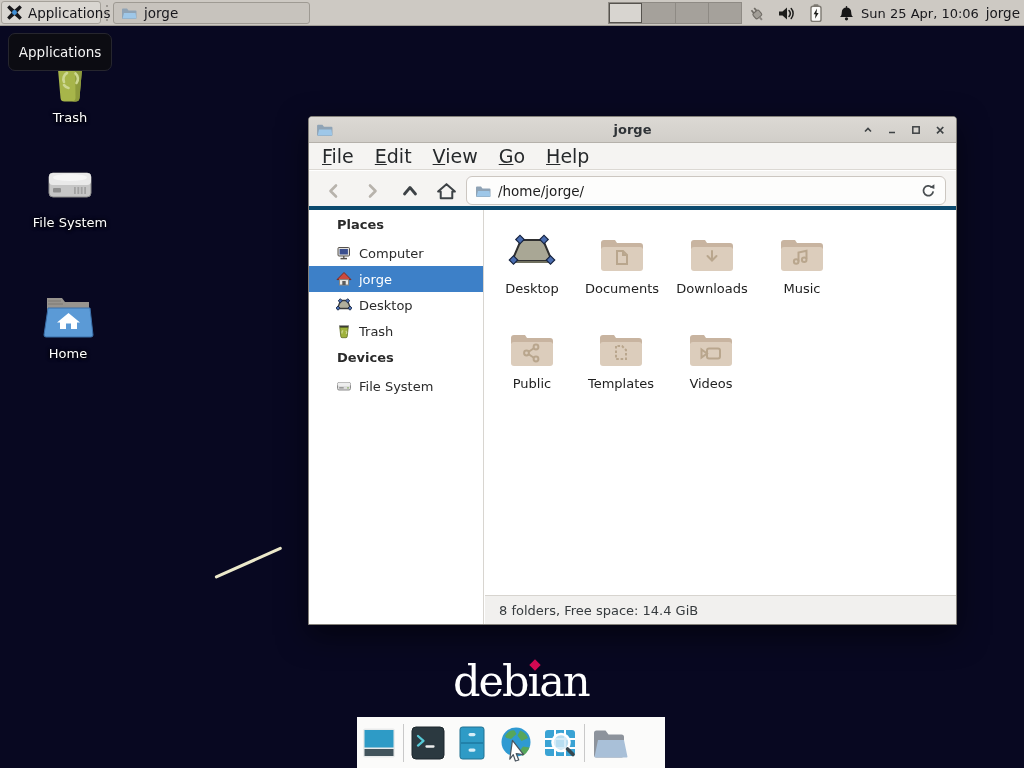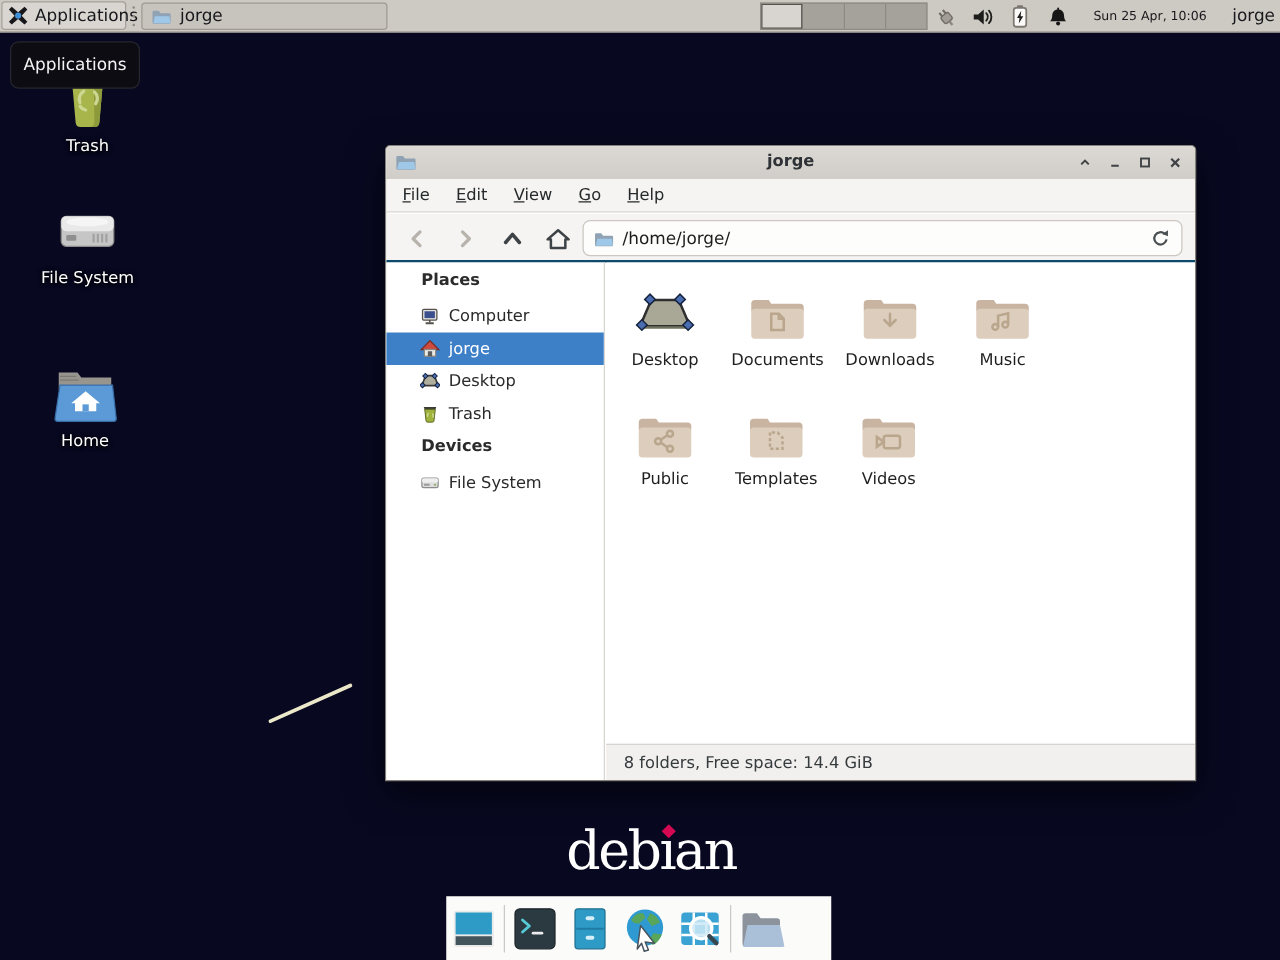--- a/index.html
+++ b/index.html
@@ -40,21 +40,21 @@
     background:#a5a19b; border:1px solid #8e8a84; display:flex;
   }
   .pager .ws { flex:1; border-right:1px solid #8e8a84; }
   .pager .ws:last-child { border-right:none; }
   .pager .ws.active { background:#d8d5d0; outline:1px solid #56534e; outline-offset:-1px; }
   .tray { position:absolute; left:746px; top:0; height:26px; display:flex; align-items:center; gap:10px; }
   .tray .ticon { display:flex; align-items:center; justify-content:center; width:20px; height:20px; }
   .clock {
     position:absolute; left:858px; top:0; width:124px; height:26px;
     display:flex; align-items:center; justify-content:center;
-    font-size:10px; color:#18181c;
+    font-size:13px; color:#18181c;
   }
   .whoami {
     position:absolute; right:4px; top:0; height:26px;
     display:flex; align-items:center; font-size:13.5px; color:#18181c;
   }
 
   
   .tooltip {
     position:absolute; left:8px; top:33px; width:104px; height:38px;
     background:#0c0c12; border:1px solid #26262e; border-radius:7px;
@@ -109,26 +109,26 @@
   }
   .win-controls { position:absolute; right:4px; top:0; height:26px; display:flex; z-index:2; }
   .win-btn { width:24px; height:26px; display:flex; align-items:center; justify-content:center; }
 
   .menubar {
     position:absolute; left:0; top:26px; right:0; height:27px;
     background:#f5f4f2; border-bottom:1px solid #dbd8d3;
     display:flex; align-items:center; padding-left:13px;
   }
   .menu-item { padding:3px 10px 3px 0; margin-right:11px; }
-  .menu-item span { display:inline-block; font-size:13px; color:#26292b; }
+  .menu-item span { display:inline-block; font-size:19px; color:#26292b; }
   .menu-item span::first-letter { text-decoration:underline; }
 
   .toolbar {
     position:absolute; left:0; top:54px; right:0; height:39px;
-    background:#f5f4f2; border-bottom:2px solid #0c4a6e;
+    background:#f5f4f2; border-bottom:4px solid #0c4a6e;
   }
   .nav-btn { position:absolute; top:7px; width:26px; height:26px; display:flex; align-items:center; justify-content:center; border-radius:4px; }
   .pathbar {
     position:absolute; left:157px; top:5px; width:480px; height:29px;
     background:#fdfdfc; border:1px solid #ccc7c1; border-radius:6px;
     display:flex; align-items:center; padding:0 8px; gap:7px;
   }
   .pathbar .ptext { flex:1; font-size:13.5px; color:#1c1c1c; }
 
   .sidebar {

